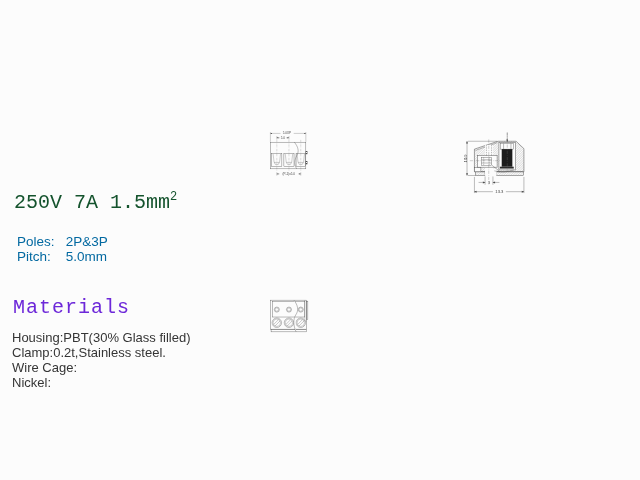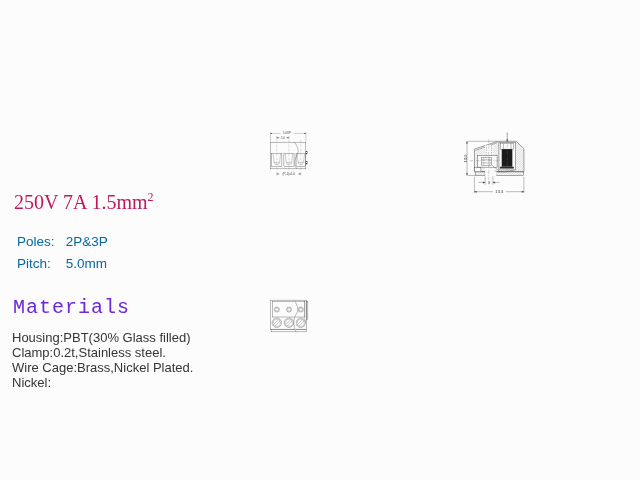--- a/index.html
+++ b/index.html
@@ -5,31 +5,31 @@
   html,body { margin:0; padding:0; }
   body { font-family:"Liberation Sans", sans-serif; }
   .canvas {
     position:relative; width:640px; height:480px;
     background:#fcfcfc; overflow:hidden;
     color:#3a3a3a;
   }
   
   .rating {
     position:absolute; left:14px; top:190px;
-    font-family:Liberation Serif, serif;
-    font-size:20px; letter-spacing:0px; color:#be185d; white-space:nowrap;
+    font-family:Liberation Mono, monospace;
+    font-size:20px; letter-spacing:0px; color:#14532d; white-space:nowrap;
   }
   .rating sup { font-size:12px; }
   .spec-line {
     position:absolute; left:17px;
     font-size:13.5px; color:#0369a1; white-space:nowrap;
   }
   .spec-line .lbl { display:inline-block; width:45px; }
   .poles { top:234px; }
-  .pitch { top:256px; }
+  .pitch { top:249px; }
   .materials-title {
     position:absolute; left:13px; top:296px;
     font-family:"Liberation Mono", monospace;
     font-size:20px; color:#6d28d9; letter-spacing:1px;
   }
   .materials-rows {
     position:absolute; left:12px; top:330px; width:190px;
     font-size:13px; color:#353535;
   }
   .mat-row { display:flex; line-height:15px; white-space:nowrap; }
@@ -81,21 +81,20 @@
     <div class="mat-row">
       <span class="mat-label">Housing:</span>
       <span class="mat-value">PBT(30% Glass filled)</span>
     </div>
     <div class="mat-row">
       <span class="mat-label">Clamp:</span>
       <span class="mat-value">0.2t,Stainless steel.</span>
     </div>
     <div class="mat-row">
       <span class="mat-label">Wire Cage:</span>
-      <span class="mat-value">Brass,Nickel Plated.</span>
     </div>
     <div class="mat-row">
       <span class="mat-label">Nickel:</span>
     </div>
   </div>
 
   <svg class="view front-view" width="135" height="150" viewBox="265 80 400 150">
     <g>
       <line class="dimline" x1="281" y1="87" x2="281" y2="116"></line>
       <line class="dimline" x1="386" y1="87" x2="386" y2="116"></line>

